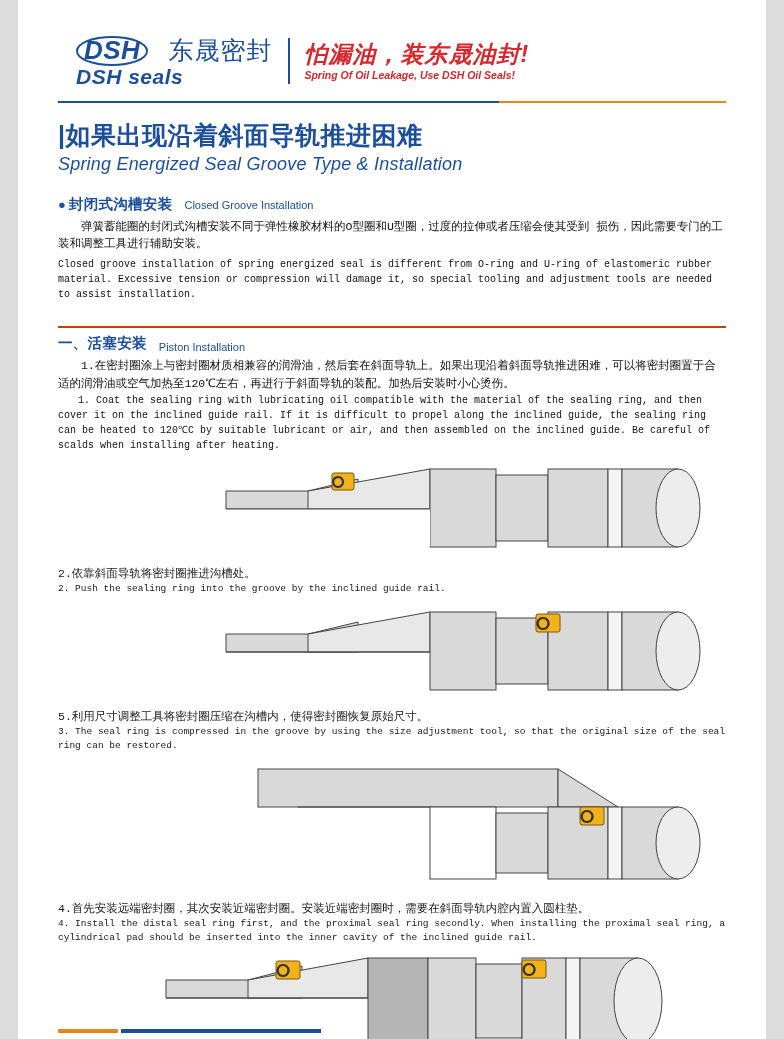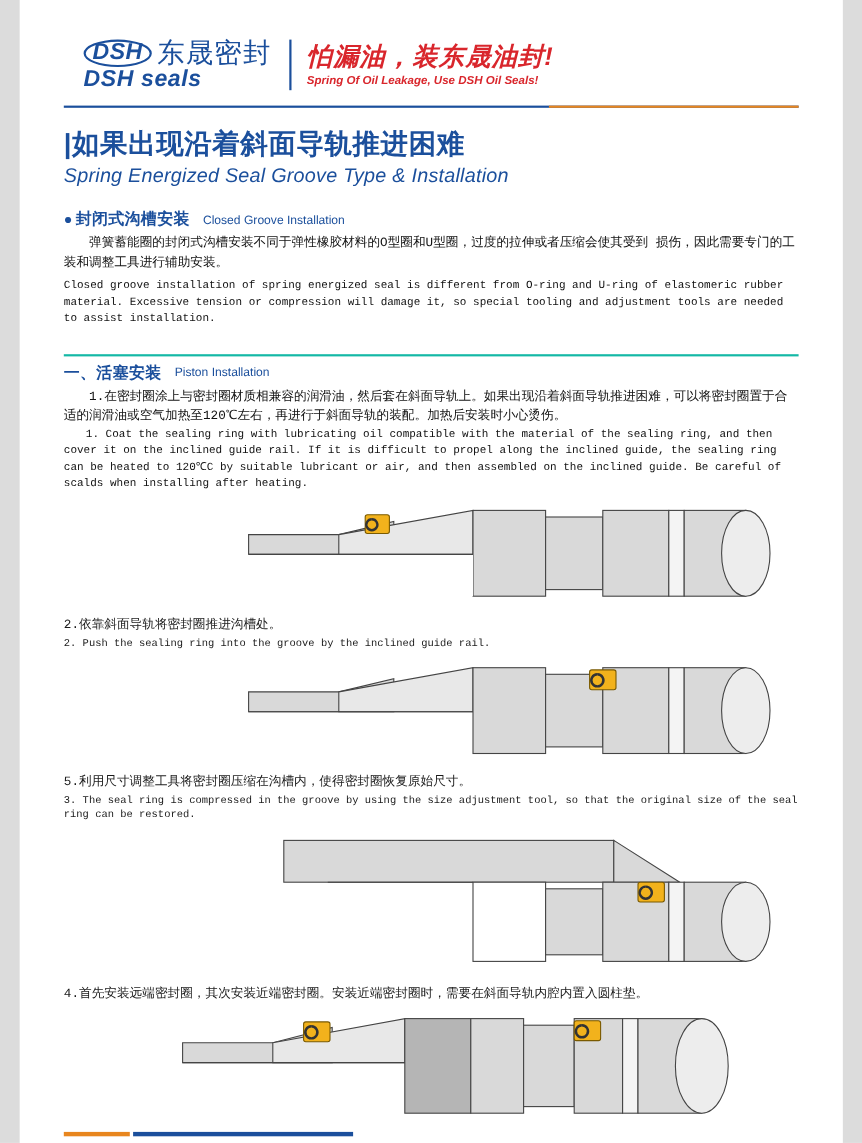--- a/index.html
+++ b/index.html
@@ -48,23 +48,23 @@
   }
   .dsh-top {
     display: flex;
     align-items: center;
   }
   .dsh-oval {
     display: inline-block;
     border: 2.5px solid #1b4f9c;
     border-radius: 50%;
     padding: 0px 6px 1px 6px;
-    font-size: 21px;
+    font-size: 26px;
     letter-spacing: 0.5px;
-    margin-right: 5px;
+    margin-right: 20px;
   }
   .dsh-cn {
     font-size: 25px;
     font-weight: normal;
     font-style: normal;
     color: #1b4f9c;
     letter-spacing: 1px;
   }
   .dsh-bottom {
     font-size: 21px;
@@ -139,22 +139,22 @@
     letter-spacing: 0.3px;
   }
   .sec-en {
     color: #1b4f9c;
     font-size: 11px;
     margin-left: 12px;
   }
   .sec-head2 {
     margin-top: 24px;
     display: flex;
-    align-items: center;
-    border-top: 2px solid #14b8a6;
+    align-items: flex-end;
+    border-top: 2px solid #c2410c;
     padding-top: 6px;
   }
 
   
   p { margin: 0; font-family: Liberation Mono, monospace; }
   .cn {
     font-size: 11.5px;
     line-height: 1.55;
     color: #111;
   }
@@ -298,20 +298,21 @@
         <path d="M240 46 L372 46" stroke="#444" fill="none"></path>
       </g>
       <g>
         <rect x="522" y="46" width="24" height="18" rx="2" fill="#f2b21c" stroke="#7a5a00" stroke-width="1"></rect>
         <path d="M529 50 a5.5 5.5 0 1 0 0.1 0" fill="none" stroke="#333" stroke-width="2.2"></path>
       </g>
     </svg>
   </div>
 
   <p class="step-cn">4.首先安装远端密封圈，其次安装近端密封圈。安装近端密封圈时，需要在斜面导轨内腔内置入圆柱垫。</p>
+  <p class="step-en">4. Install the distal seal ring first, and the proximal seal ring secondly. When installing the proximal seal ring, a cylindrical pad should be inserted into the inner cavity of the inclined guide rail.</p>
 
   <div class="fig">
     <svg width="704" height="105" viewBox="0 0 704 105">
       <g fill="#d9d9d9" stroke="#444" stroke-width="1">
         <path d="M108 28 L190 28 L244 14 L244 46 L108 46 Z"></path>
         <path d="M190 28 L310 6 L310 46 L190 46 Z" fill="#e8e8e8"></path>
         <rect x="310" y="6" width="60" height="86" fill="#b5b5b5"></rect>
         <rect x="370" y="6" width="48" height="86"></rect>
         <rect x="418" y="12" width="46" height="74"></rect>
         <rect x="464" y="6" width="44" height="86"></rect>

